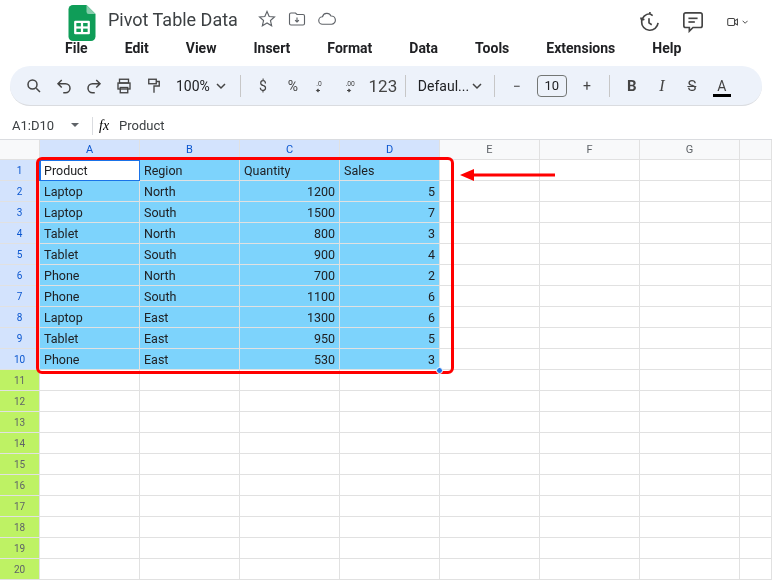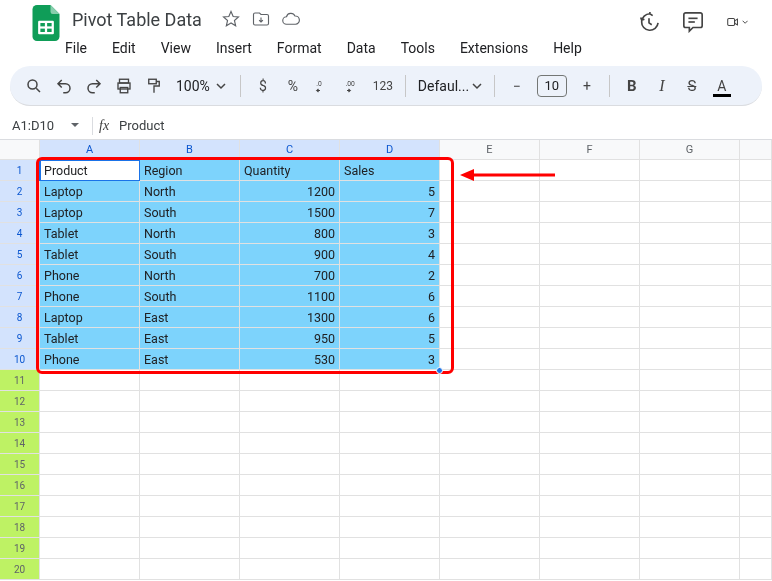--- a/index.html
+++ b/index.html
@@ -11,22 +11,23 @@
     width: 772px;
     height: 581px;
     overflow: hidden;
     position: relative;
   }
 
   
   .titlebar {
     display: flex;
     align-items: center;
-    padding: 6px 8px 0 26px;
+    padding: 6px 8px 0 16px;
     height: 32px;
+    margin-left: 46px;
   }
   .logo {
     width: 40px; height: 40px;
     display: flex; align-items: center; justify-content: center;
     margin-top: 8px;
   }
   .logo svg { width: 28px; height: 36px; }
   .docname {
     font-size: 18px;
     color: #3c4043;
@@ -43,21 +44,22 @@
   }
   .title-icon svg { width:18px; height:18px; fill:#5f6368; }
   .spacer { flex:1; }
   .titlebar-right { display:flex; align-items:center; gap:14px; padding-right:12px; margin-top:6px;}
   .titlebar-right .title-icon svg{width:22px;height:22px;}
 
   
   .menubar {
     display:flex; align-items:flex-start;
     padding: 4px 0 6px 56px;
-    gap: 7px;
+    gap: 19px;
+    font-weight: bold;
   }
   .menu-item {
     padding: 4px 9px;
     color:#202124;
     font-size:14px;
     cursor:pointer;
     border-radius:4px;
   }
 
   
@@ -103,21 +105,21 @@
     border-bottom:1px solid #dadce0;
     height:28px;
     padding:0 6px;
   }
   .namebox{
     width:80px;font-size:13px;color:#3c4043;padding:0 6px;
     display:flex;align-items:center;justify-content:space-between;
   }
   .namebox .arrow svg{width:10px;height:10px;fill:#5f6368;}
   .fxsep{width:1px;height:18px;background:#dadce0;margin:0 6px;}
-  .fxlabel{font-style:italic;font-family:serif;color:#404040;font-size:14px;margin-right:10px;}
+  .fxlabel{font-style:italic;font-family:serif;color:#000000;font-size:14px;margin-right:10px;}
   .fxval{color:#3c4043;font-size:13px;}
 
   
   .grid{position:relative;}
   .colheads{display:flex;height:20px;background:#fff;border-bottom:1px solid #e1e1e1;}
   .corner{width:40px;border-right:1px solid #e1e1e1;background:#f8f9fa;}
   .ch{
     flex:0 0 100px;text-align:center;font-size:11px;color:#5f6368;
     border-right:1px solid #e1e1e1;background:#f8f9fa;line-height:20px;
   }
@@ -274,21 +276,21 @@
         <text x="3" y="12" font-size="9" fill="#444">.0</text>
         <path d="M8 18l-4-0 2-2m-2 2l2 2" fill="none" stroke="#444" stroke-width="1.5"></path>
       </svg>
     </span>
   <span class="tbtn">
       <svg viewBox="0 0 24 24">
         <text x="2" y="12" font-size="9" fill="#444">.00</text>
         <path d="M4 18l4 0-2-2m2 2l-2 2" fill="none" stroke="#444" stroke-width="1.5"></path>
       </svg>
     </span>
-  <span class="tbtn" style="font-size:12px;">123</span>
+  <span class="tbtn" style="font-size:17px;">123</span>
   <div class="sep"></div>
   <span class="font-sel">
       <span>Defaul...</span>
       <span class="arrow"><svg viewBox="0 0 10 10">
           <path d="M1 3l4 4 4-4" fill="none" stroke="#444" stroke-width="1.5"></path>
         </svg></span>
     </span>
   <div class="sep"></div>
   <span class="tbtn">−</span>
   <span class="size-box">10</span>

